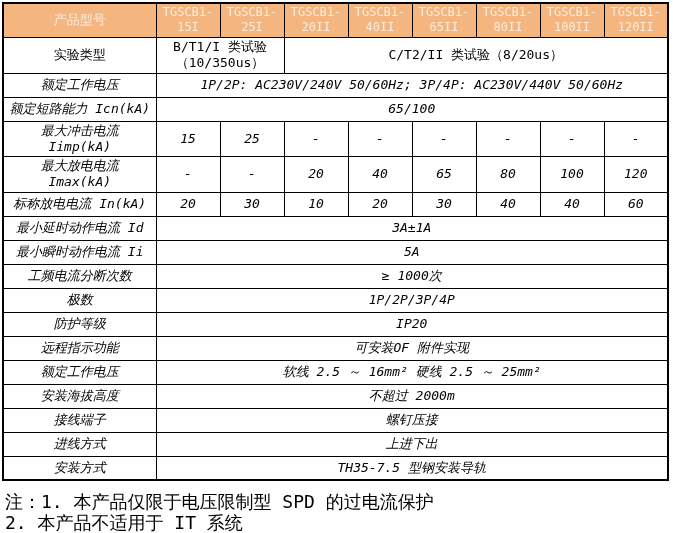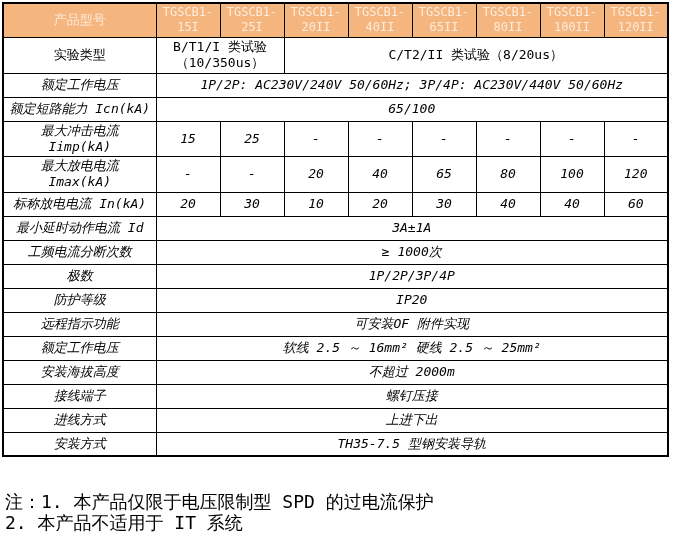--- a/index.html
+++ b/index.html
@@ -143,20 +143,24 @@
       <td>40</td>
       <td>40</td>
       <td>60</td>
     </tr>
 
     <tr class="r-std">
       <td>最小延时动作电流 Id</td>
       <td colspan="8">3A±1A</td>
     </tr>
 
+    <tr class="r-std">
+      <td>最小瞬时动作电流 Ii</td>
+      <td colspan="8">5A</td>
+    </tr>
 
     <tr class="r-std">
       <td>工频电流分断次数</td>
       <td colspan="8">≥ 1000次</td>
     </tr>
 
     <tr class="r-std">
       <td>极数</td>
       <td colspan="8">1P/2P/3P/4P</td>
     </tr>

